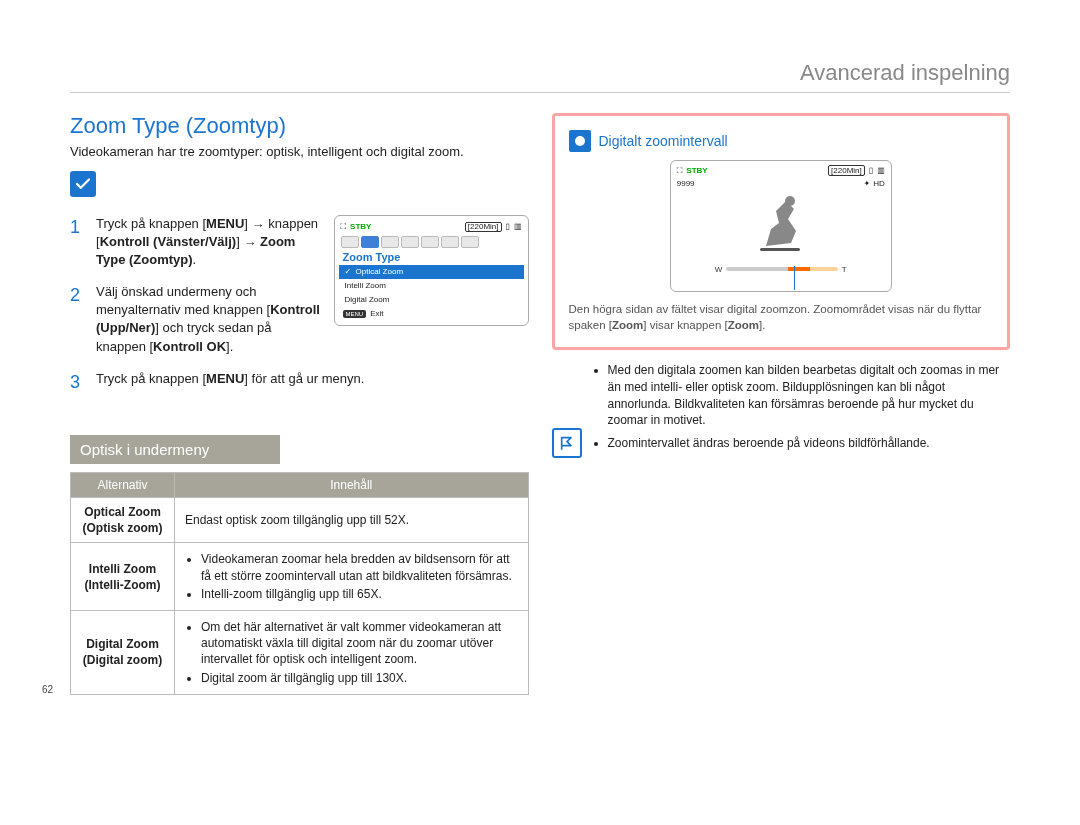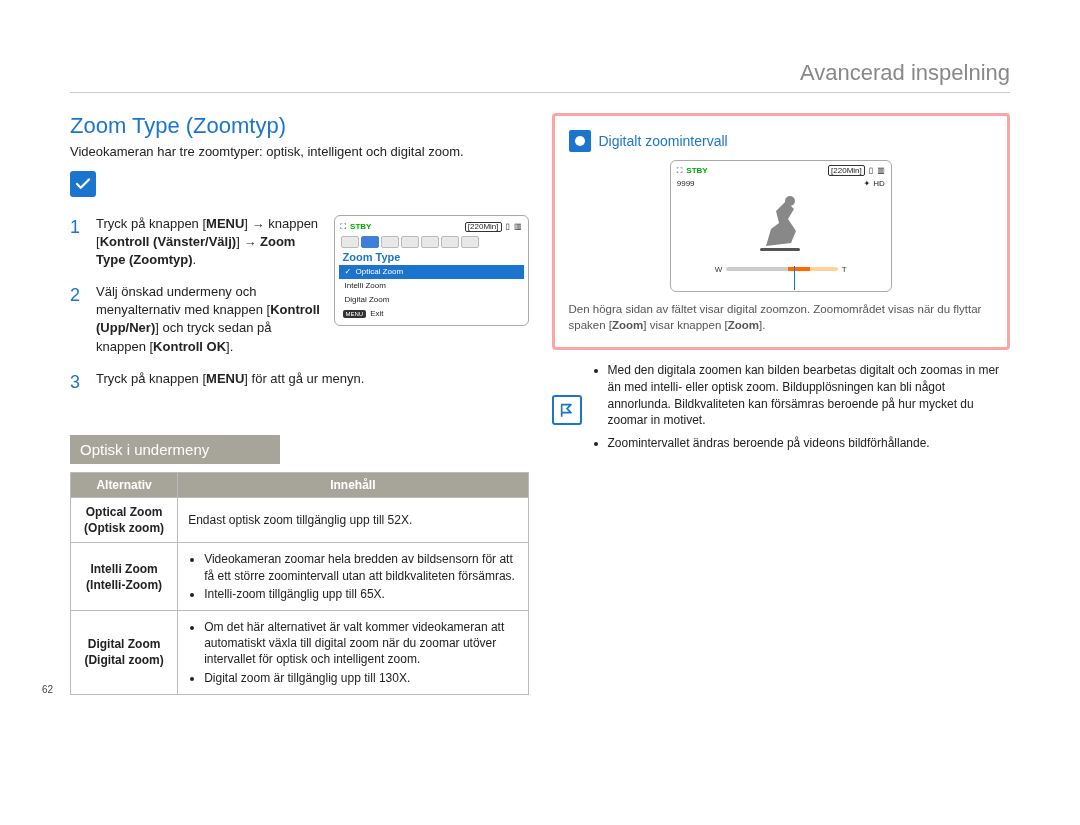--- a/index.html
+++ b/index.html
@@ -169,21 +169,21 @@
     min-width: 190px;
   }
   table.sub {
     border-collapse: collapse;
     width: 100%;
     font-size: 12px;
   }
   table.sub th {
     background: #A7A59A;
     color: #fff;
-    font-weight: bold;
+    font-weight: normal;
     padding: 5px 8px;
     border: 1px solid #bbb;
     text-align: center;
   }
   table.sub td {
     border: 1px solid #bbb;
     padding: 6px 10px;
     vertical-align: middle;
     line-height: 1.35;
   }
@@ -272,21 +272,21 @@
   }
   .info-caption {
     font-size: 11.5px;
     color: #555;
     line-height: 1.35;
   }
   .info-caption b { font-weight: bold; }
   .note-row {
     display: flex;
     gap: 10px;
-    align-items: center;
+    align-items: flex-end;
   }
   .note-icon {
     width: 26px; height: 26px;
     border: 2px solid #1B75CF;
     border-radius: 3px;
     display:flex;align-items:center;justify-content:center;
     flex-shrink:0;
   }
   .note-icon svg { width:16px; height:16px; }
   .note-body {

